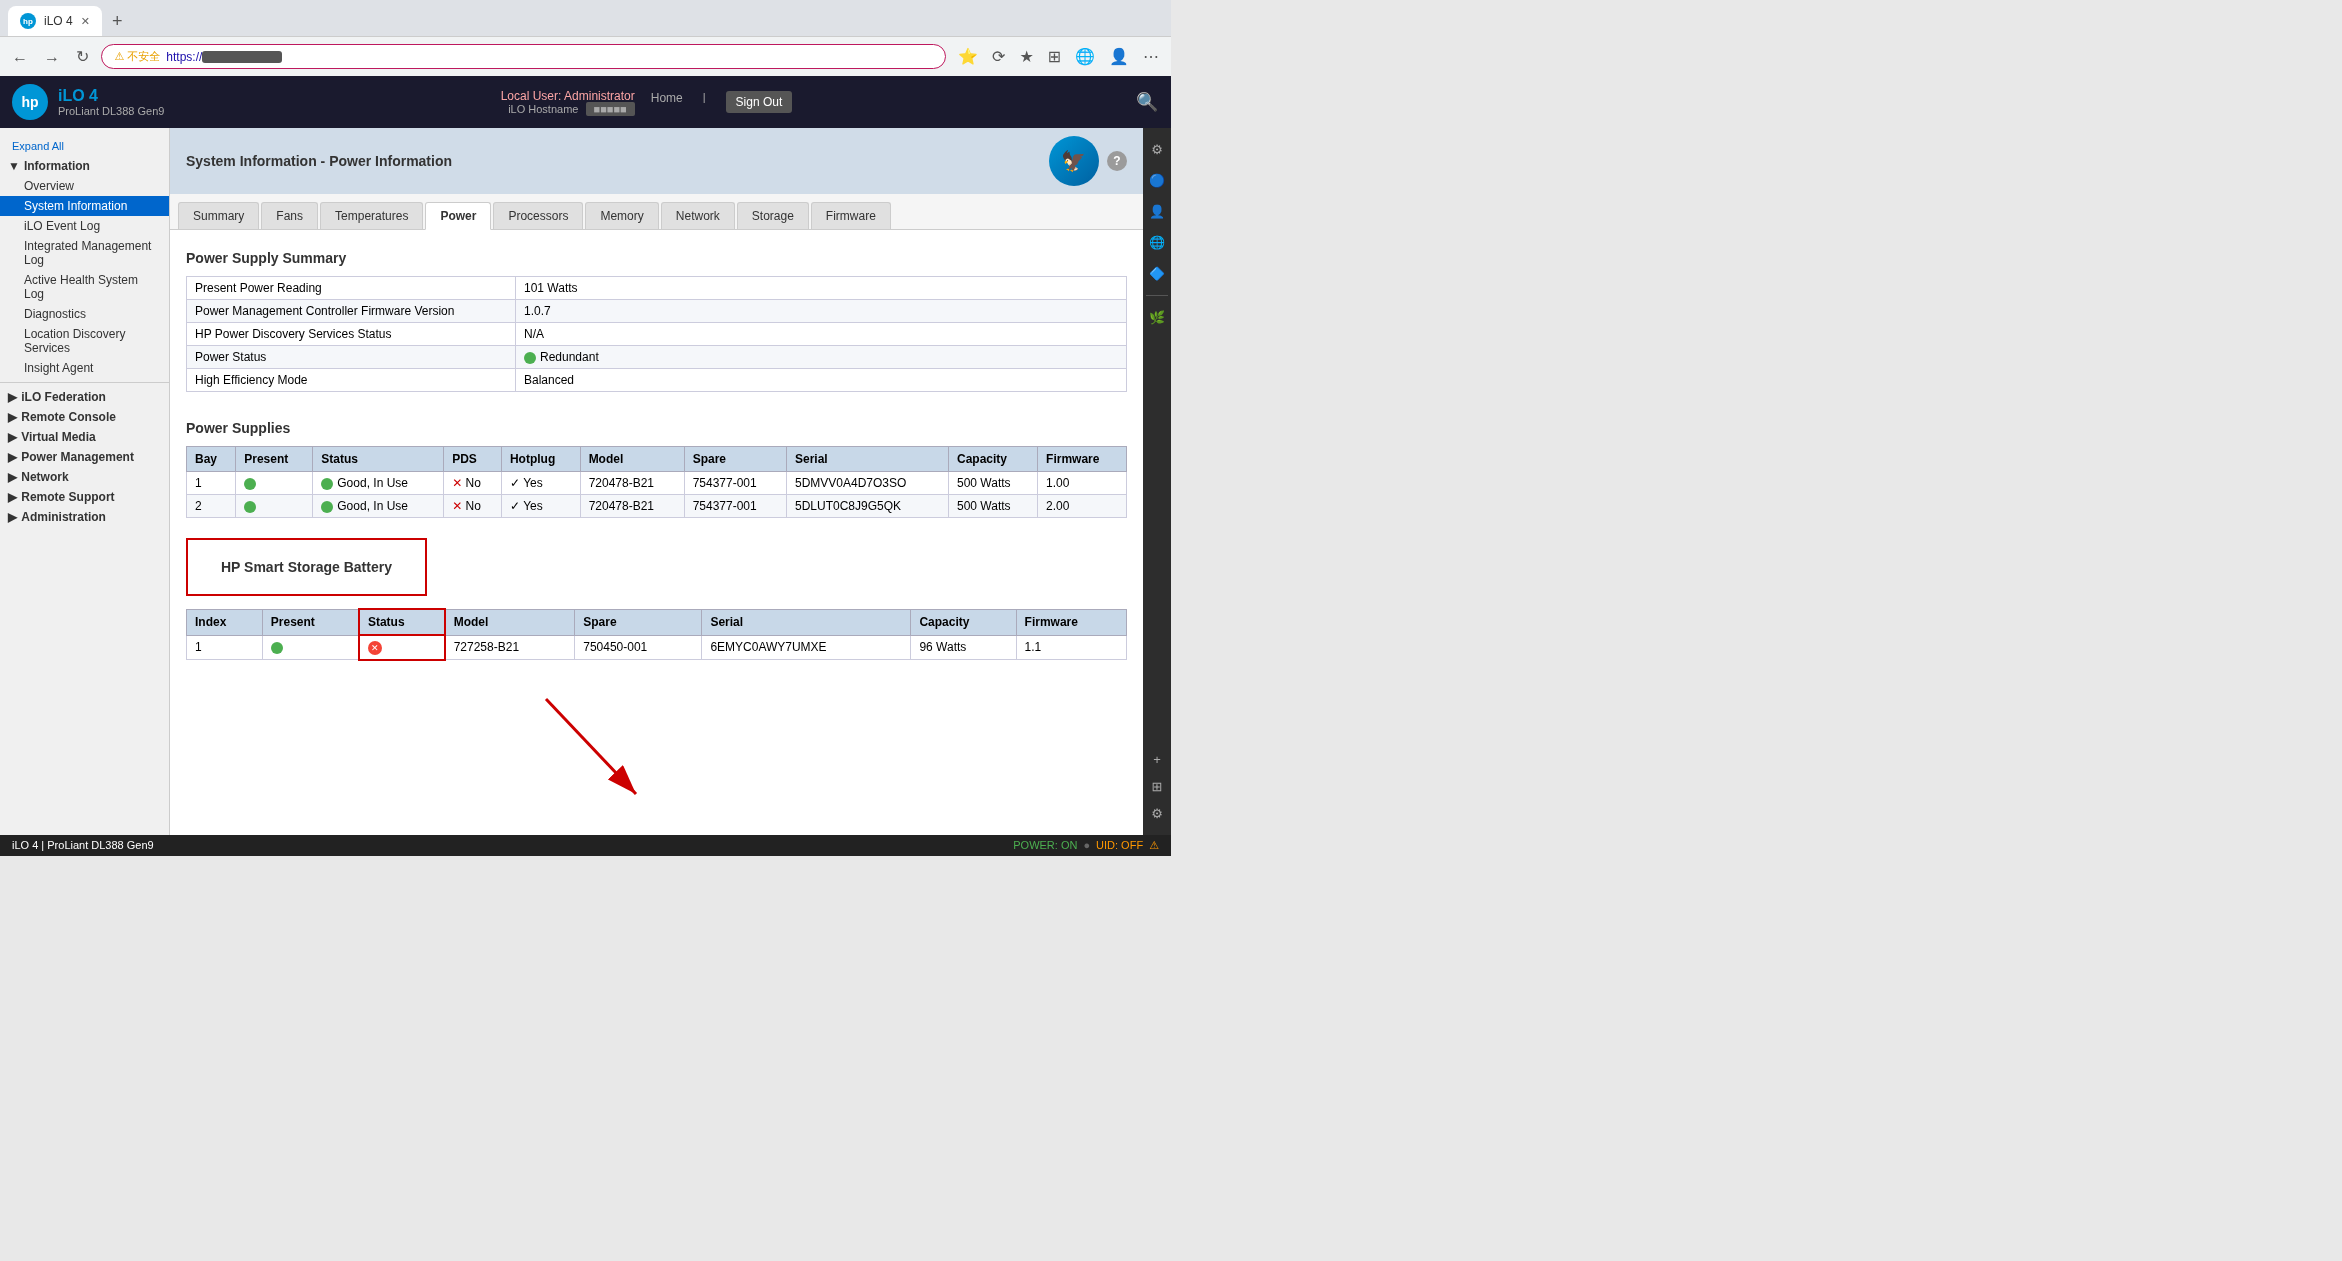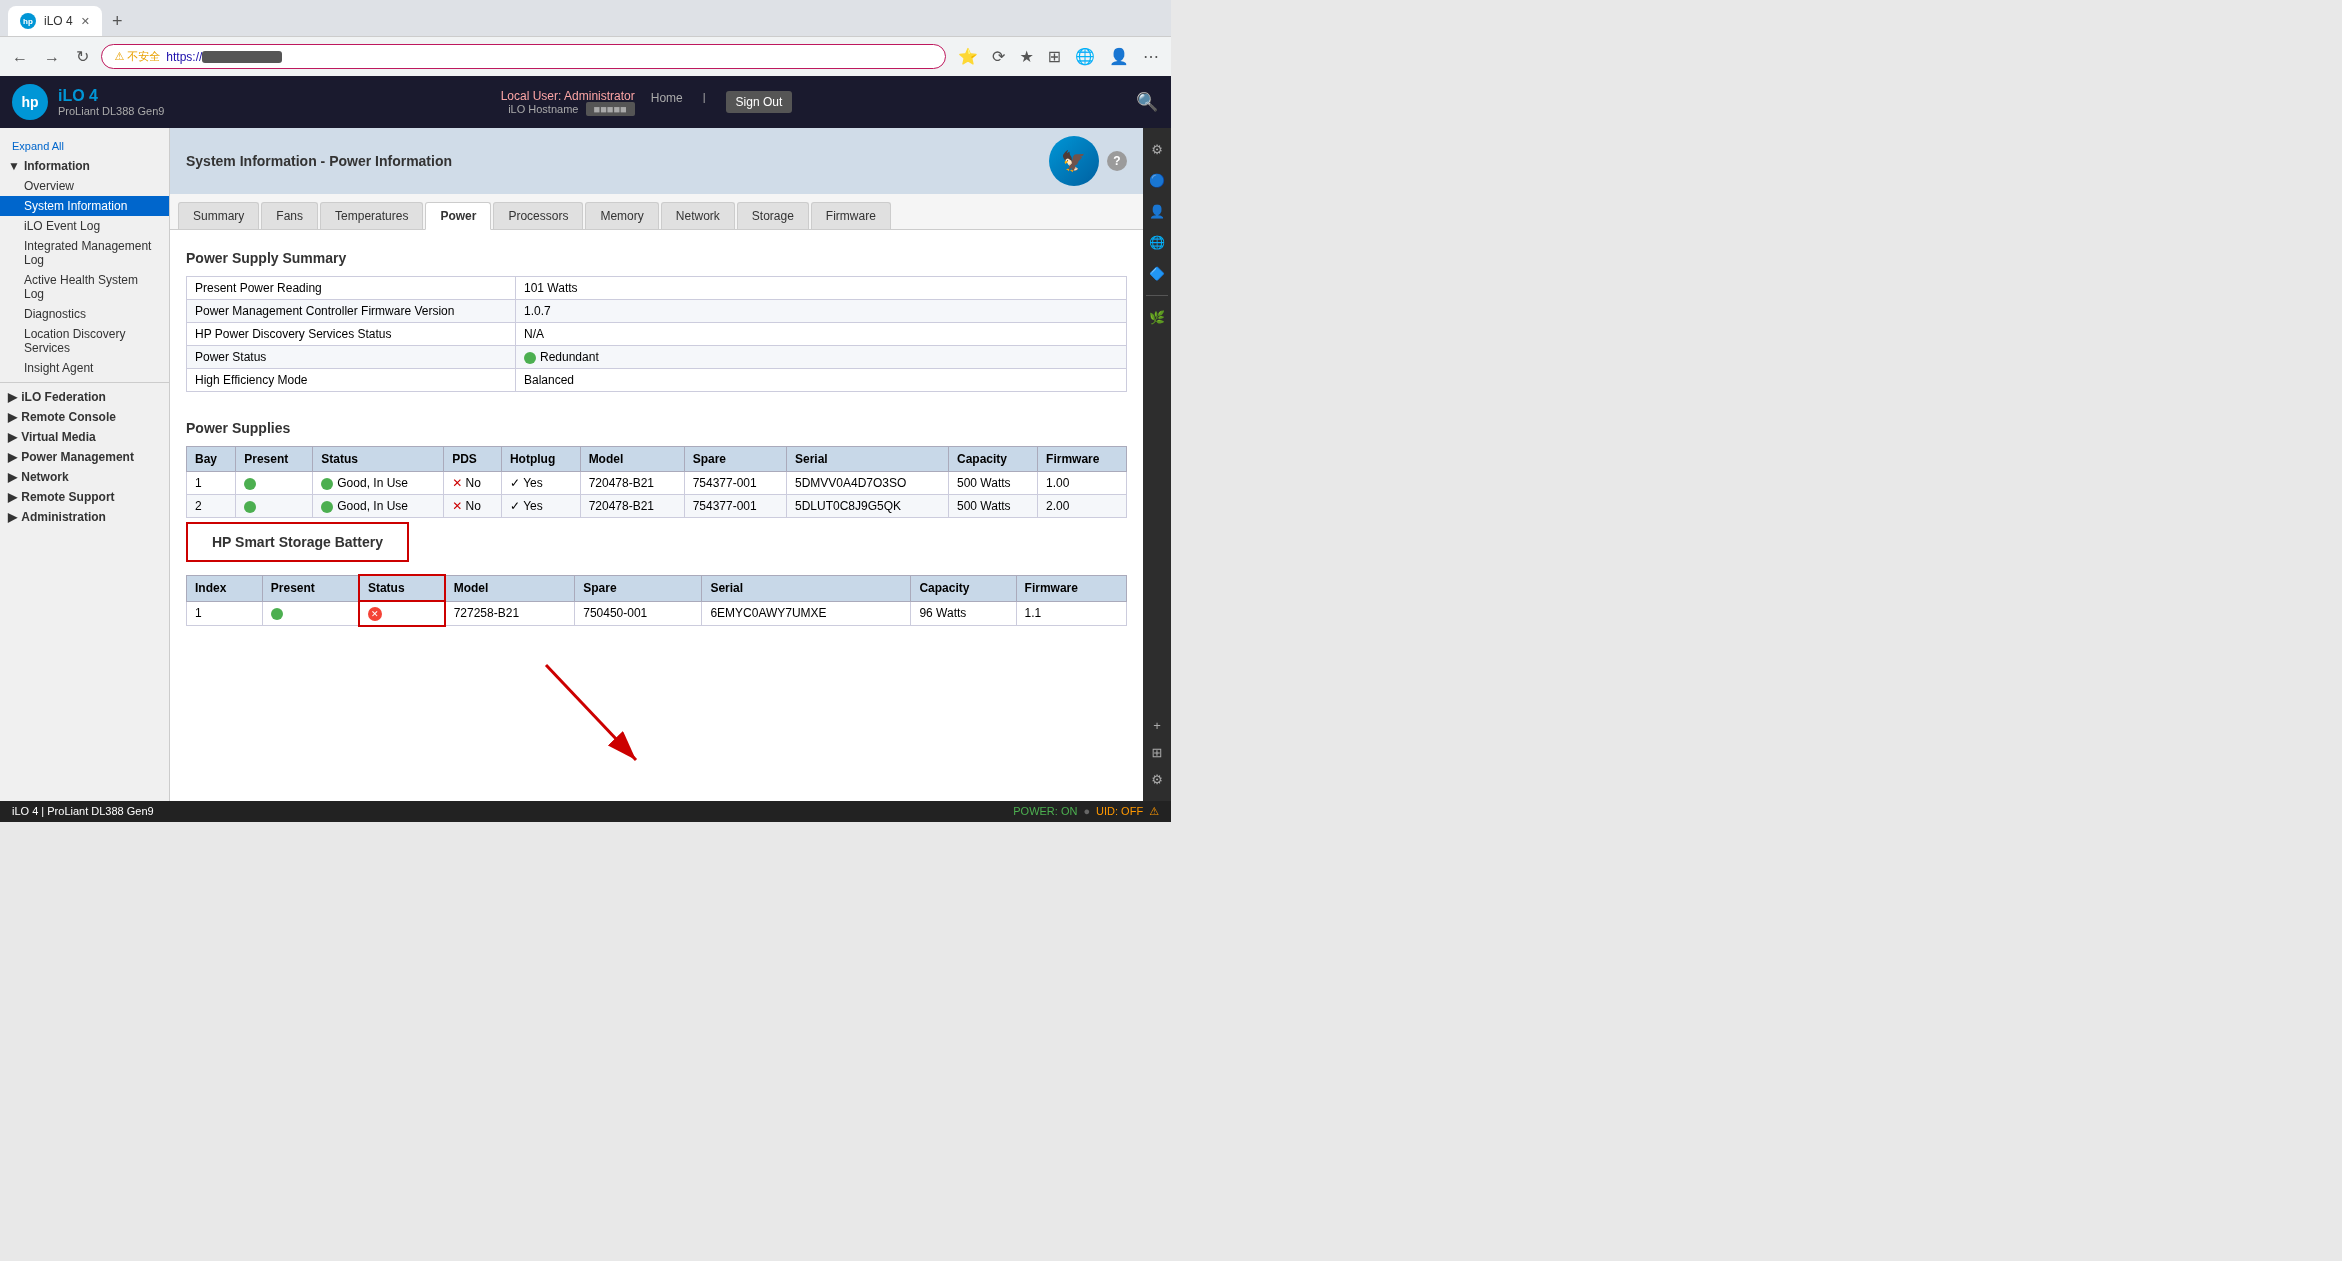--- a/index.html
+++ b/index.html
@@ -258,21 +258,21 @@
           </tr>
           <tr>
             <td class="label-col">High Efficiency Mode</td>
             <td>Balanced</td>
           </tr>
         </tbody>
           </table>
 
         
         <div class="section-title">Power Supplies</div>
-        <table class="info-table" style="margin-bottom:4px;">
+        <table class="info-table" style="margin-bottom:20px;">
           <thead>
             <tr>
               <th>Bay</th>
               <th>Present</th>
               <th>Status</th>
               <th>PDS</th>
               <th>Hotplug</th>
               <th>Model</th>
               <th>Spare</th>
               <th>Serial</th>
@@ -303,21 +303,21 @@
               <td>754377-001</td>
               <td>5DLUT0C8J9G5QK</td>
               <td>500 Watts</td>
               <td>2.00</td>
             </tr>
           </tbody>
         </table>
 
         
         <div style="border:2px solid #cc0000;display:inline-block;margin-bottom:12px;width:auto;">
-          <div class="section-title" style="padding:6px 20px;margin:4px;">HP Smart Storage Battery</div>
+          <div class="section-title" style="padding:6px 20px;margin:13px;">HP Smart Storage Battery</div>
         </div>
 
         <table class="info-table">
           <thead>
             <tr>
               <th>Index</th>
               <th>Present</th>
               <th style="border:2px solid #cc0000;background:#c8d8e8;">Status</th>
               <th>Model</th>
               <th>Spare</th>

